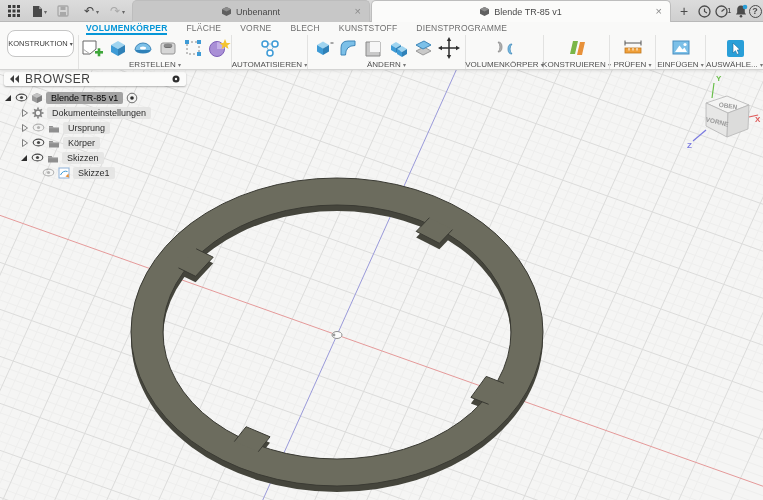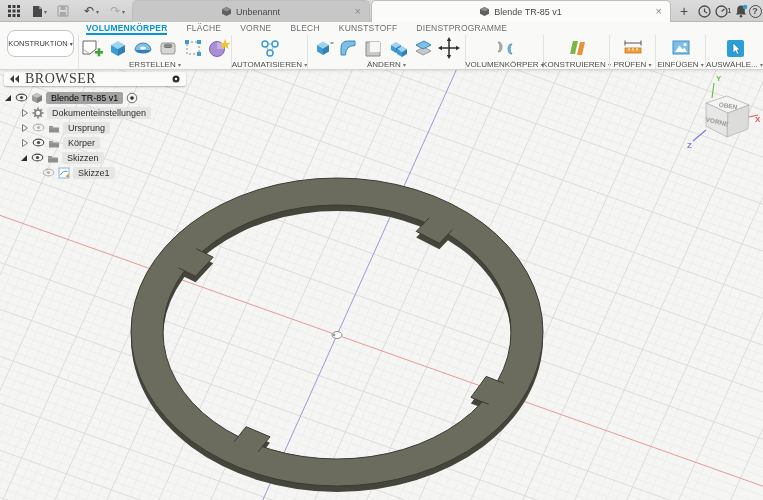--- a/index.html
+++ b/index.html
@@ -36,21 +36,21 @@
   .rlabel .caret { font-size:6px; color:#777; }
   .ribtn { display:flex; align-items:center; justify-content:center; }
 
   
   .viewport { position:absolute; left:0; top:70px; width:763px; height:430px; background:var(--vpbg); }
   #scene { position:absolute; left:0; top:0; }
 
   
   .browser { position:absolute; left:4px; top:2px; width:182px; z-index:10; }
   .browser-header { height:14px; background:#fbfbfa; border-radius:2px; box-shadow:0 1px 2px rgba(0,0,0,.28); display:flex; align-items:center; padding:0 6px; gap:6px; }
-  .browser-title { font-size:14px; color:#3e3e3e; letter-spacing:.5px; flex:1;font-family:Liberation Serif, serif; }
+  .browser-title { font-size:12px; color:#3e3e3e; letter-spacing:.5px; flex:1; }
   .tree { margin-top:4px; }
   .trow { display:flex; align-items:center; height:15px; gap:3px; }
   .pill { font-size:9px; color:#2e2e2e; background:rgba(228,228,227,.92); padding:0 5px; border-radius:2px; line-height:12px; white-space:nowrap; }
   .pill.root { background:#a2a2a2; color:#000; }
   .faded { opacity:.38; }
   .ind1 { margin-left:16px; } .ind2 { margin-left:38px; }
 </style>
 </head>
 <body>
 

